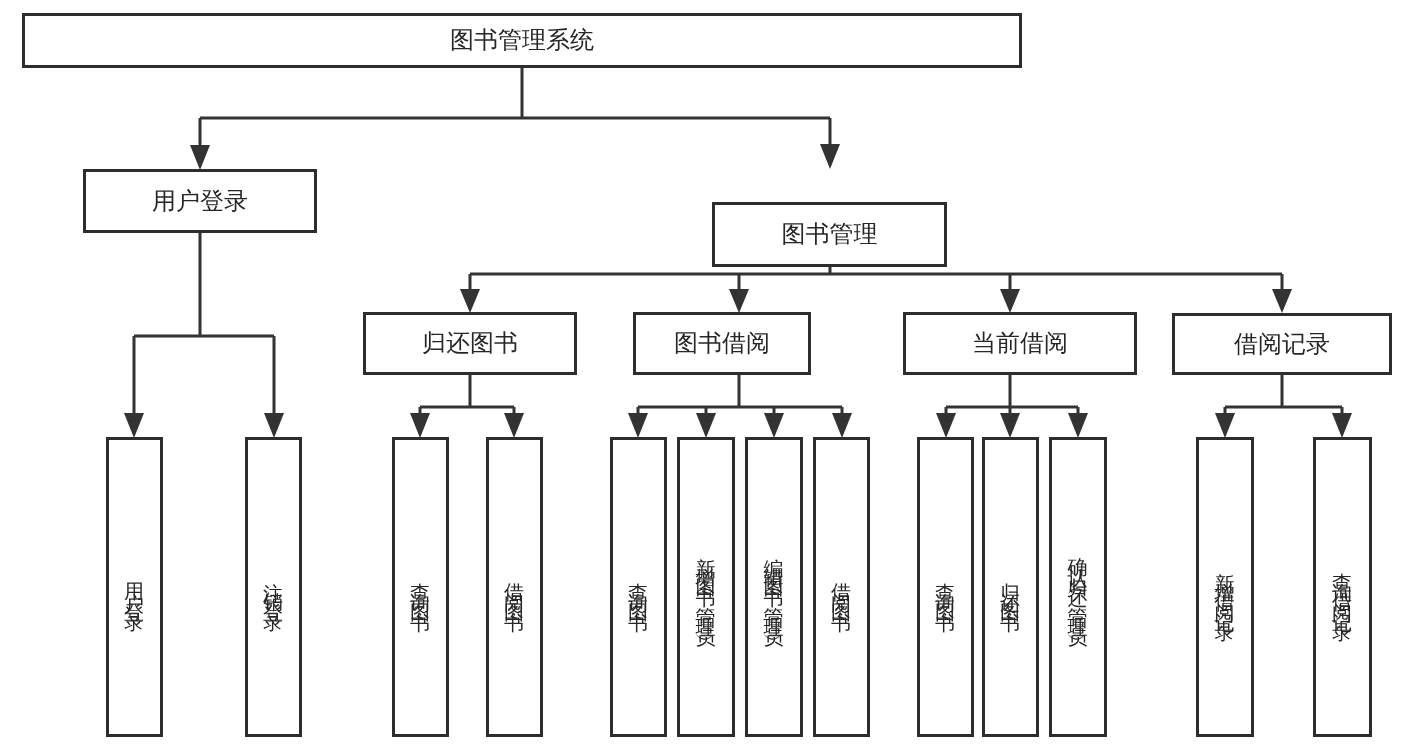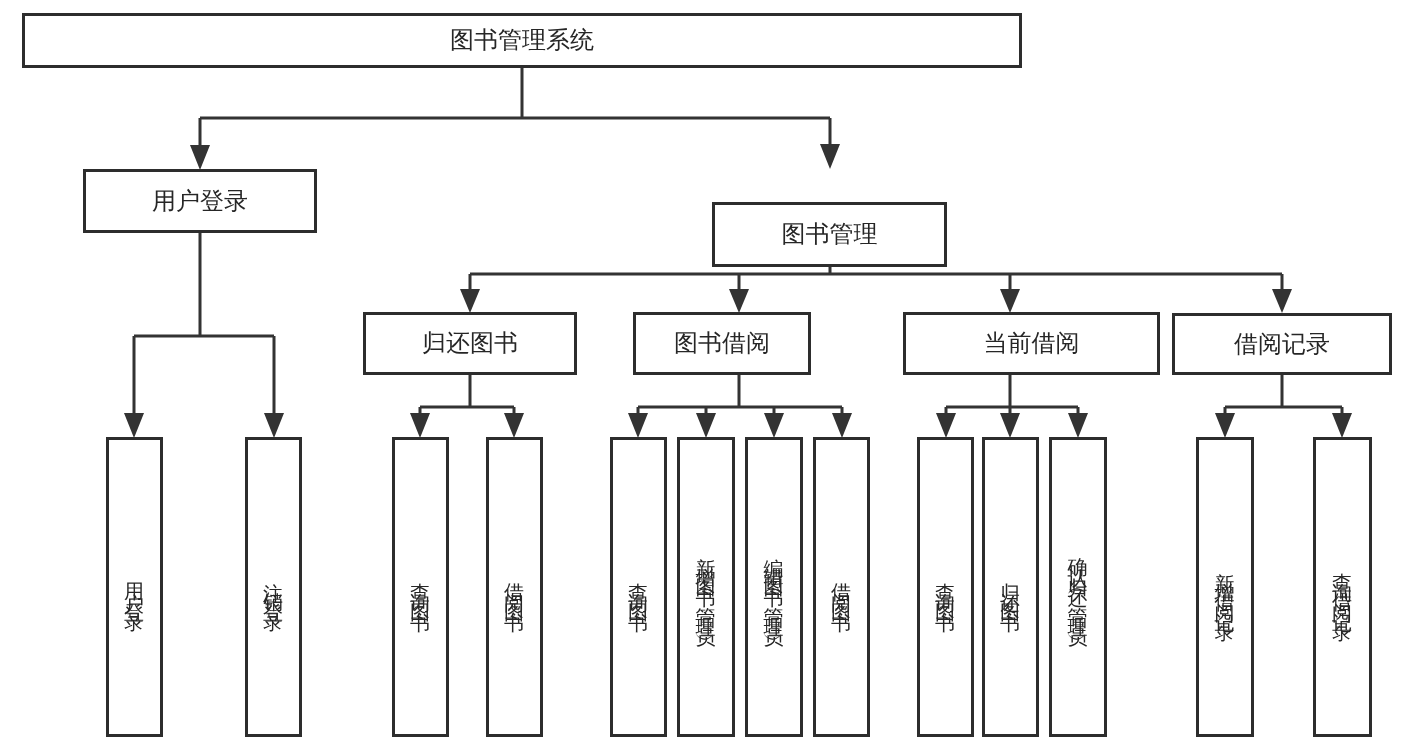--- a/index.html
+++ b/index.html
@@ -26,21 +26,21 @@
     letter-spacing:10px;
     line-height:1;
     font-size:20px;
   }
   
   #root      {left:22px;  top:13px;  width:1000px; height:55px;}
   #n-login   {left:83px;  top:169px; width:234px;  height:64px;}
   #n-mgmt    {left:712px; top:168px; width:235px;  height:65px;margin-top:34px;}
   #n-recommend{left:363px;top:312px; width:214px;  height:63px;}
   #n-borrow  {left:633px; top:312px; width:178px;  height:63px;}
-  #n-current {left:903px; top:312px; width:257px;  height:63px;}
+  #n-current {left:903px; top:312px; width:234px;  height:63px;}
   #n-records {left:1172px;top:313px; width:220px;  height:62px;}
   #l1 {left:106px; top:437px; width:57px; height:300px;}
   #l2 {left:245px; top:437px; width:57px; height:300px;}
   #l3 {left:392px; top:437px; width:57px; height:300px;}
   #l4 {left:486px; top:437px; width:57px; height:300px;}
   #l5 {left:610px; top:437px; width:57px; height:300px;}
   #l6 {left:677px; top:437px; width:58px; height:300px;}
   #l7 {left:745px; top:437px; width:58px; height:300px;}
   #l8 {left:813px; top:437px; width:57px; height:300px;}
   #l9 {left:917px; top:437px; width:57px; height:300px;}

